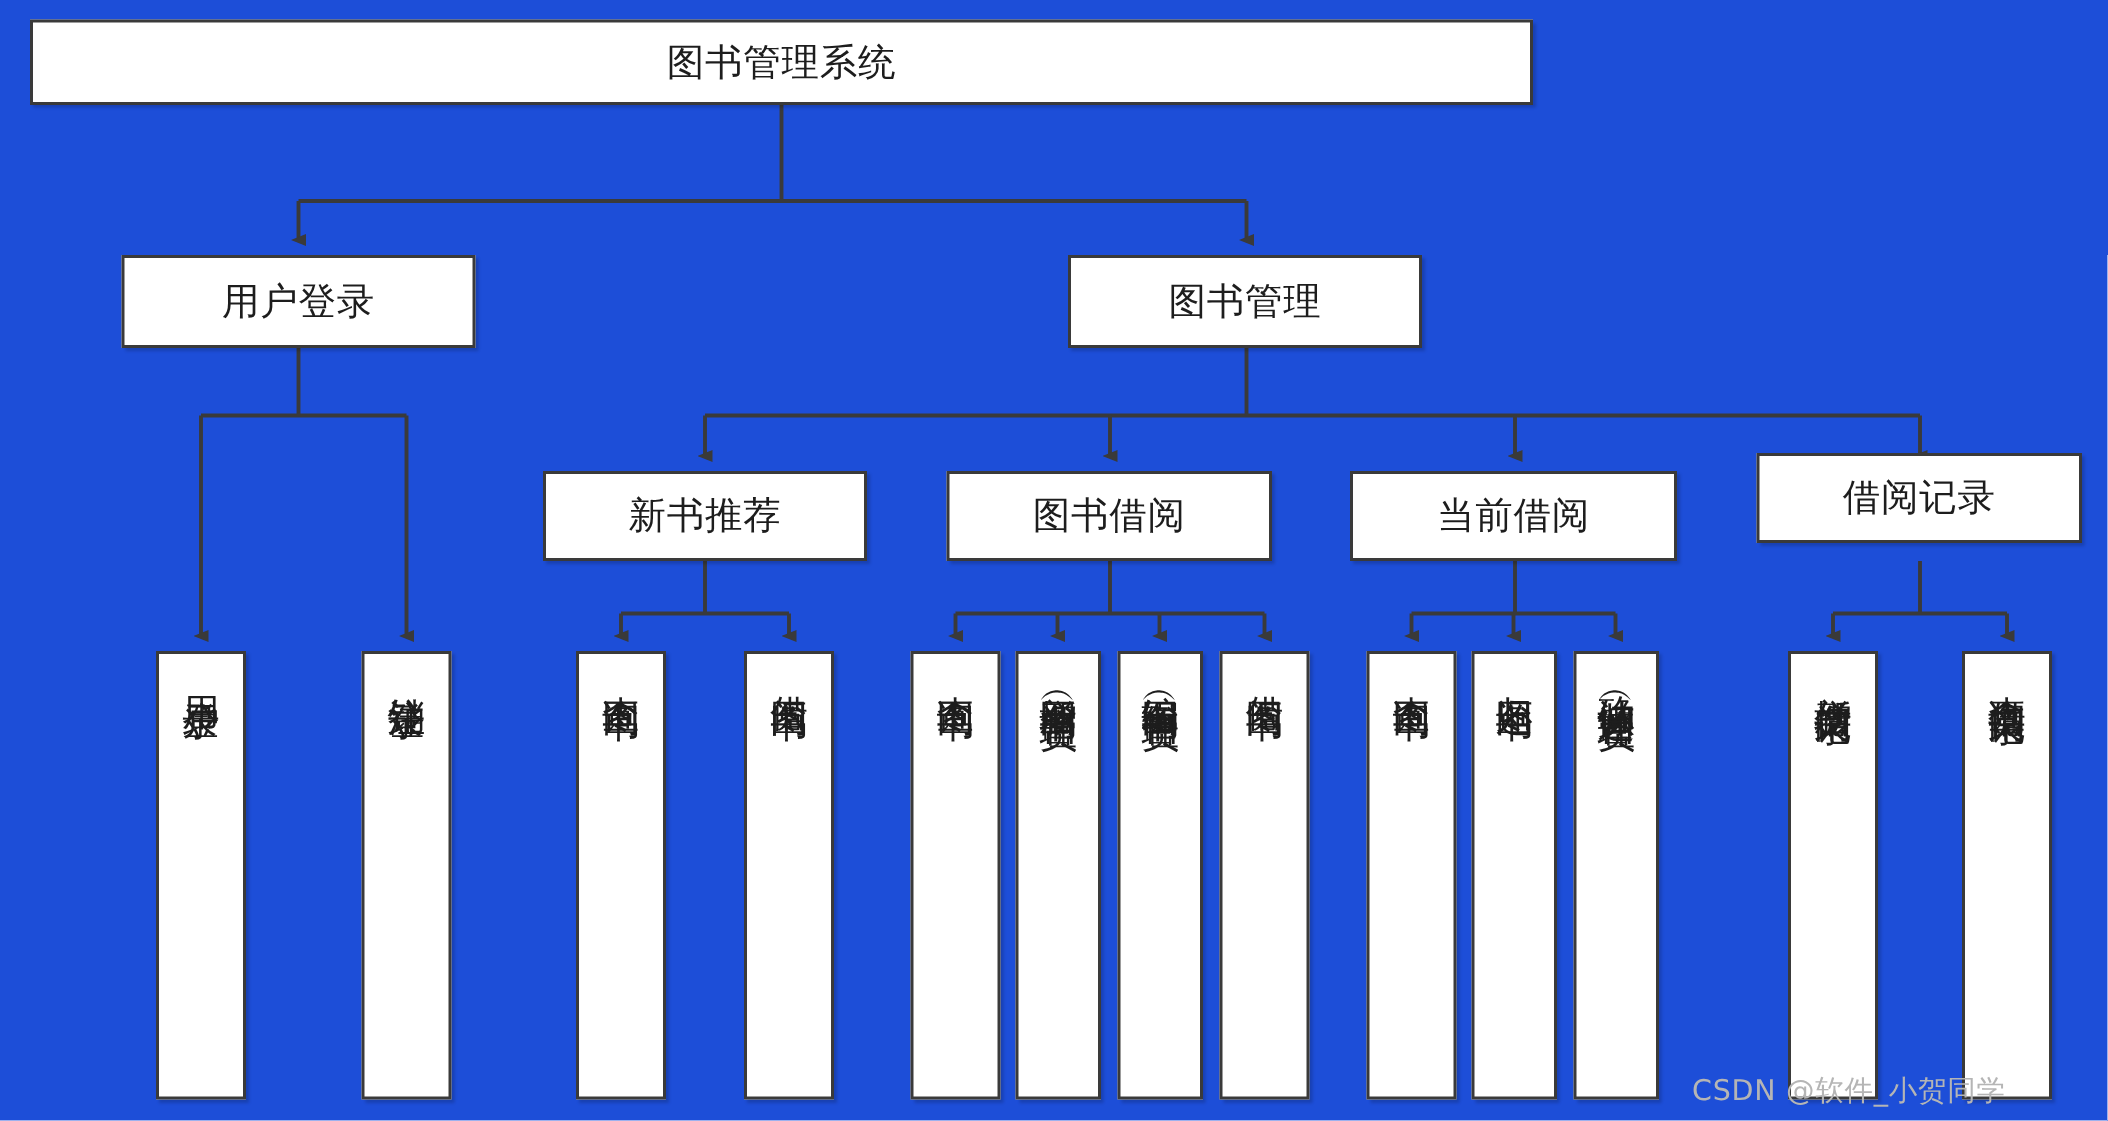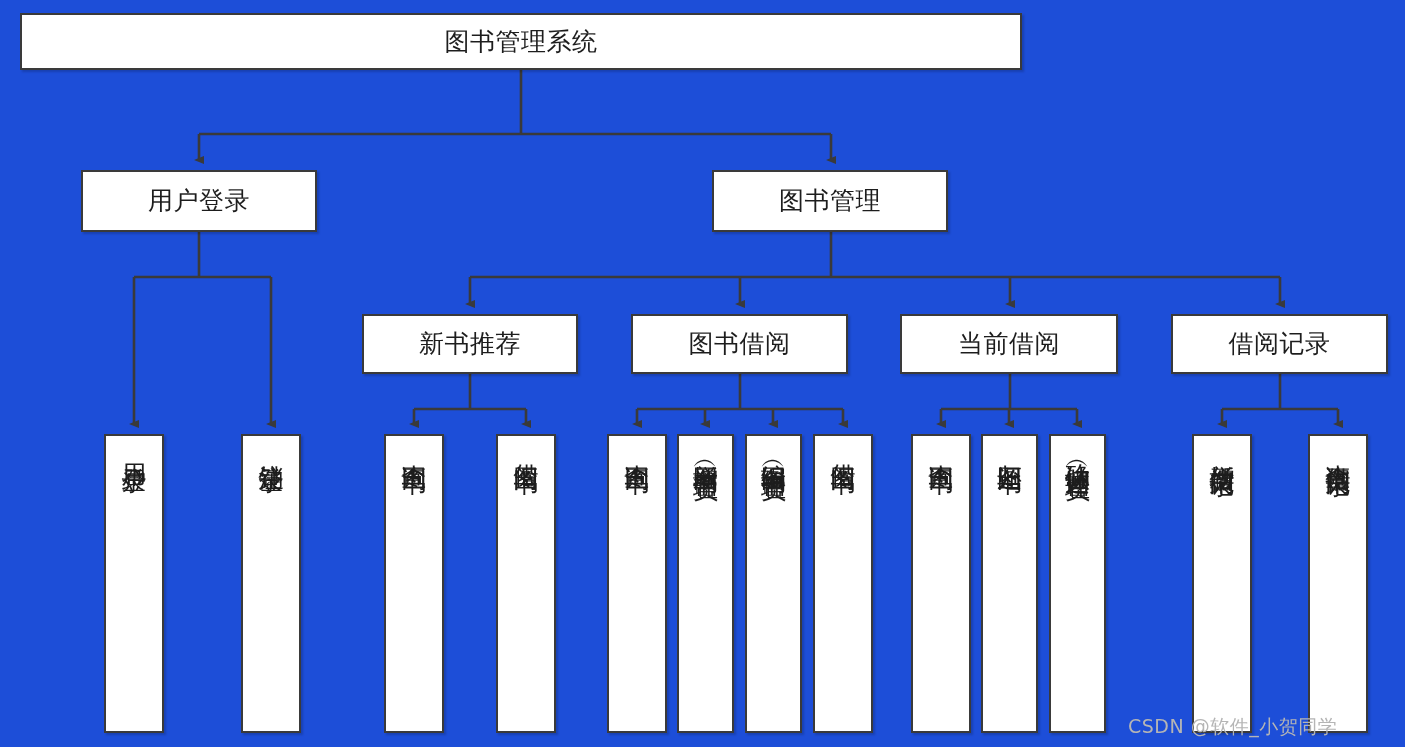--- a/index.html
+++ b/index.html
@@ -136,21 +136,21 @@
 
   <div class="node horizontal" style="left:631px; top:314px; width:217px; height:60px;">
     <span class="label">图书借阅</span>
   </div>
   <div class="node horizontal" style="left:362px; top:314px; width:216px; height:60px;">
     <span class="label">新书推荐</span>
   </div>
   <div class="node horizontal" style="left:900px; top:314px; width:218px; height:60px;">
     <span class="label">当前借阅</span>
   </div>
-  <div class="node horizontal" style="left:1171px; top:314px; width:217px; height:60px;">
+  <div class="node horizontal" style="left:1171px; top:302px; width:217px; height:60px;">
     <span class="label">借阅记录</span>
   </div>
 
   <div class="node vertical" style="left:104px; top:434px; width:60px; height:299px;">
     <span class="label">用户登录</span>
   </div>
   <div class="node vertical" style="left:241px; top:434px; width:60px; height:299px;">
     <span class="label">注销登录</span>
   </div>
 

